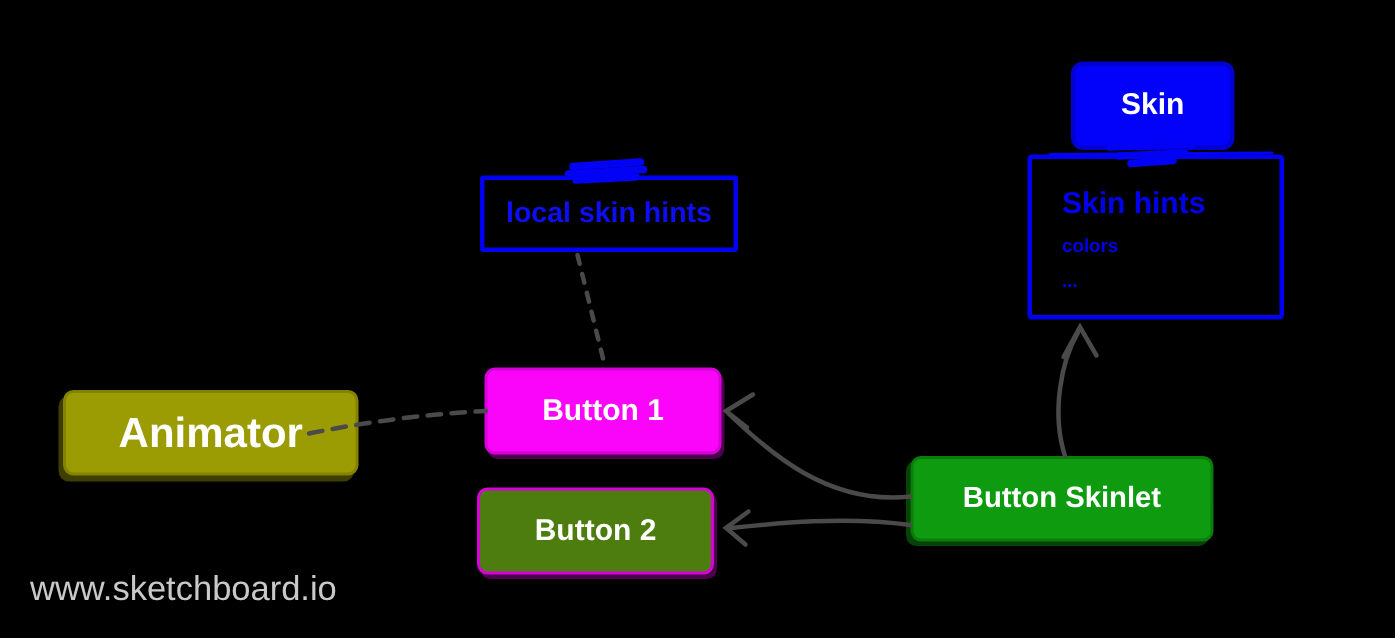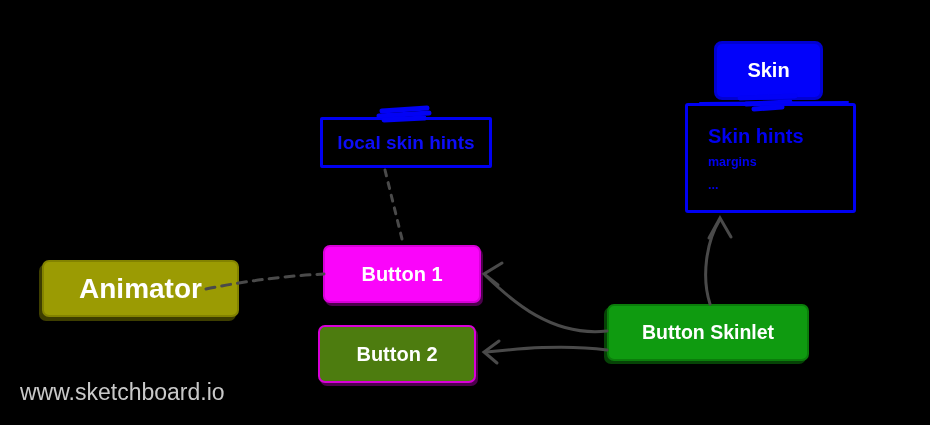--- a/index.html
+++ b/index.html
@@ -134,21 +134,21 @@
     </g>
   </g>
 </svg>
 
 <div class="node" id="node-skin">
   <span>Skin</span>
 </div>
 
 <div class="node" id="node-skin-hints">
   <div class="sh-title">Skin hints</div>
-  <div class="sh-item i1">margins</div>
+  <div class="sh-item i0">colors</div>
   <div class="sh-item i2">...</div>
 </div>
 
 <div class="node" id="node-local-skin-hints">
   <span>local skin hints</span>
 </div>
 
 <div class="node" id="node-animator">
   <span>Animator</span>
 </div>

